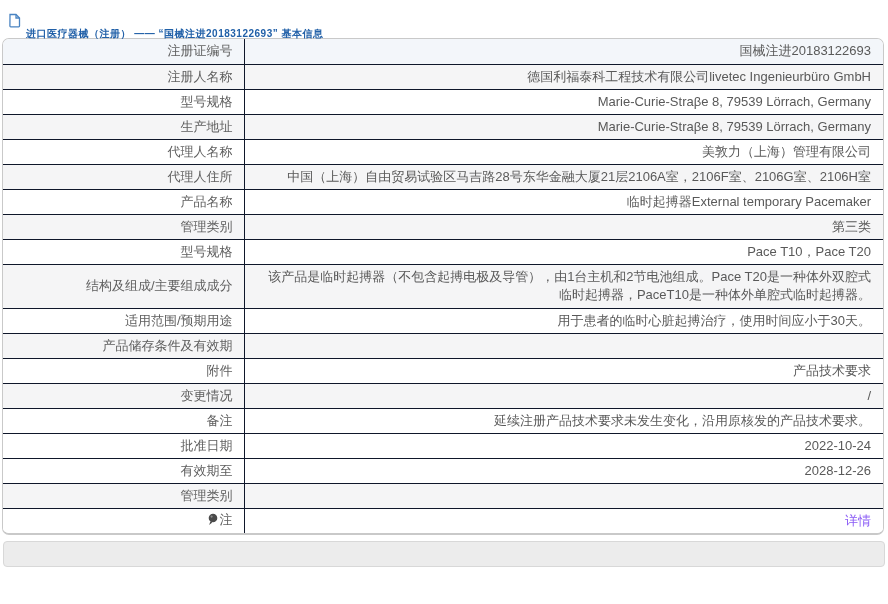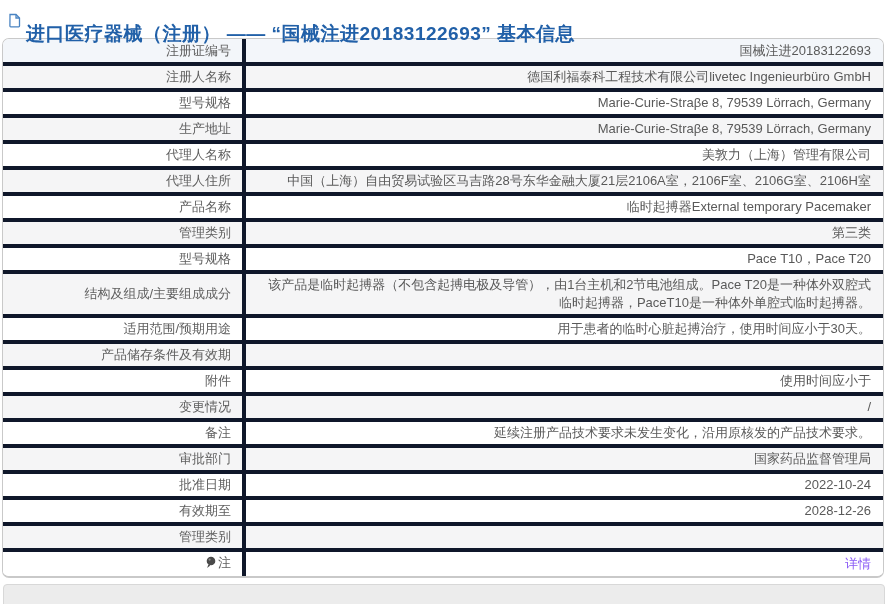--- a/index.html
+++ b/index.html
@@ -11,42 +11,42 @@
   }
   .page-header {
     padding: 9px 0 0 7px;
     display: flex;
     align-items: center;
     gap: 4px;
     height: 30px;
   }
   .doc-icon { display: inline-flex; flex: 0 0 auto; }
   .page-title {
-    font-size: 19px;
+    font-size: 10px;
     font-weight: bold;
     color: #2160a8;
     letter-spacing: 0.5px;
     white-space: nowrap;
     margin-top: 28px;
   }
   .panel {
     margin: 8px 4px 0 2px;
     border: 1px solid #c9c9c9;
     border-bottom-width: 2px;
     border-radius: 7px;
     overflow: hidden;
     background: #fff;
   }
   table.info-table {
     width: 100%;
     border-collapse: collapse;
     table-layout: fixed;
   }
   .info-table td {
-    border: 4px solid #0f172a;
+    border: 1px solid #0f172a;
     font-size: 13px;
     color: #595959;
     height: 25px;
     line-height: 18px;
     vertical-align: middle;
   }
   
   .info-table tr td:first-child { border-left: none; }
   .info-table tr td:last-child  { border-right: none; }
   .info-table tr:first-child td { border-top: none; }
@@ -139,33 +139,29 @@
       <tr class="row-white">
         <td class="label">适用范围/预期用途</td>
         <td class="value">用于患者的临时心脏起搏治疗，使用时间应小于30天。</td>
       </tr>
       <tr class="row-gray">
         <td class="label">产品储存条件及有效期</td>
         <td class="value"></td>
       </tr>
       <tr class="row-white">
         <td class="label">附件</td>
-        <td class="value">使用时间应小于</td>
+        <td class="value">产品技术要求</td>
       </tr>
       <tr class="row-gray">
         <td class="label">变更情况</td>
         <td class="value">/</td>
       </tr>
       <tr class="row-white">
         <td class="label">备注</td>
         <td class="value">延续注册产品技术要求未发生变化，沿用原核发的产品技术要求。</td>
-      </tr>
-      <tr class="row-gray">
-        <td class="label">审批部门</td>
-        <td class="value">国家药品监督管理局</td>
       </tr>
       <tr class="row-white">
         <td class="label">批准日期</td>
         <td class="value">2022-10-24</td>
       </tr>
       <tr class="row-white">
         <td class="label">有效期至</td>
         <td class="value">2028-12-26</td>
       </tr>
       <tr class="row-gray">

